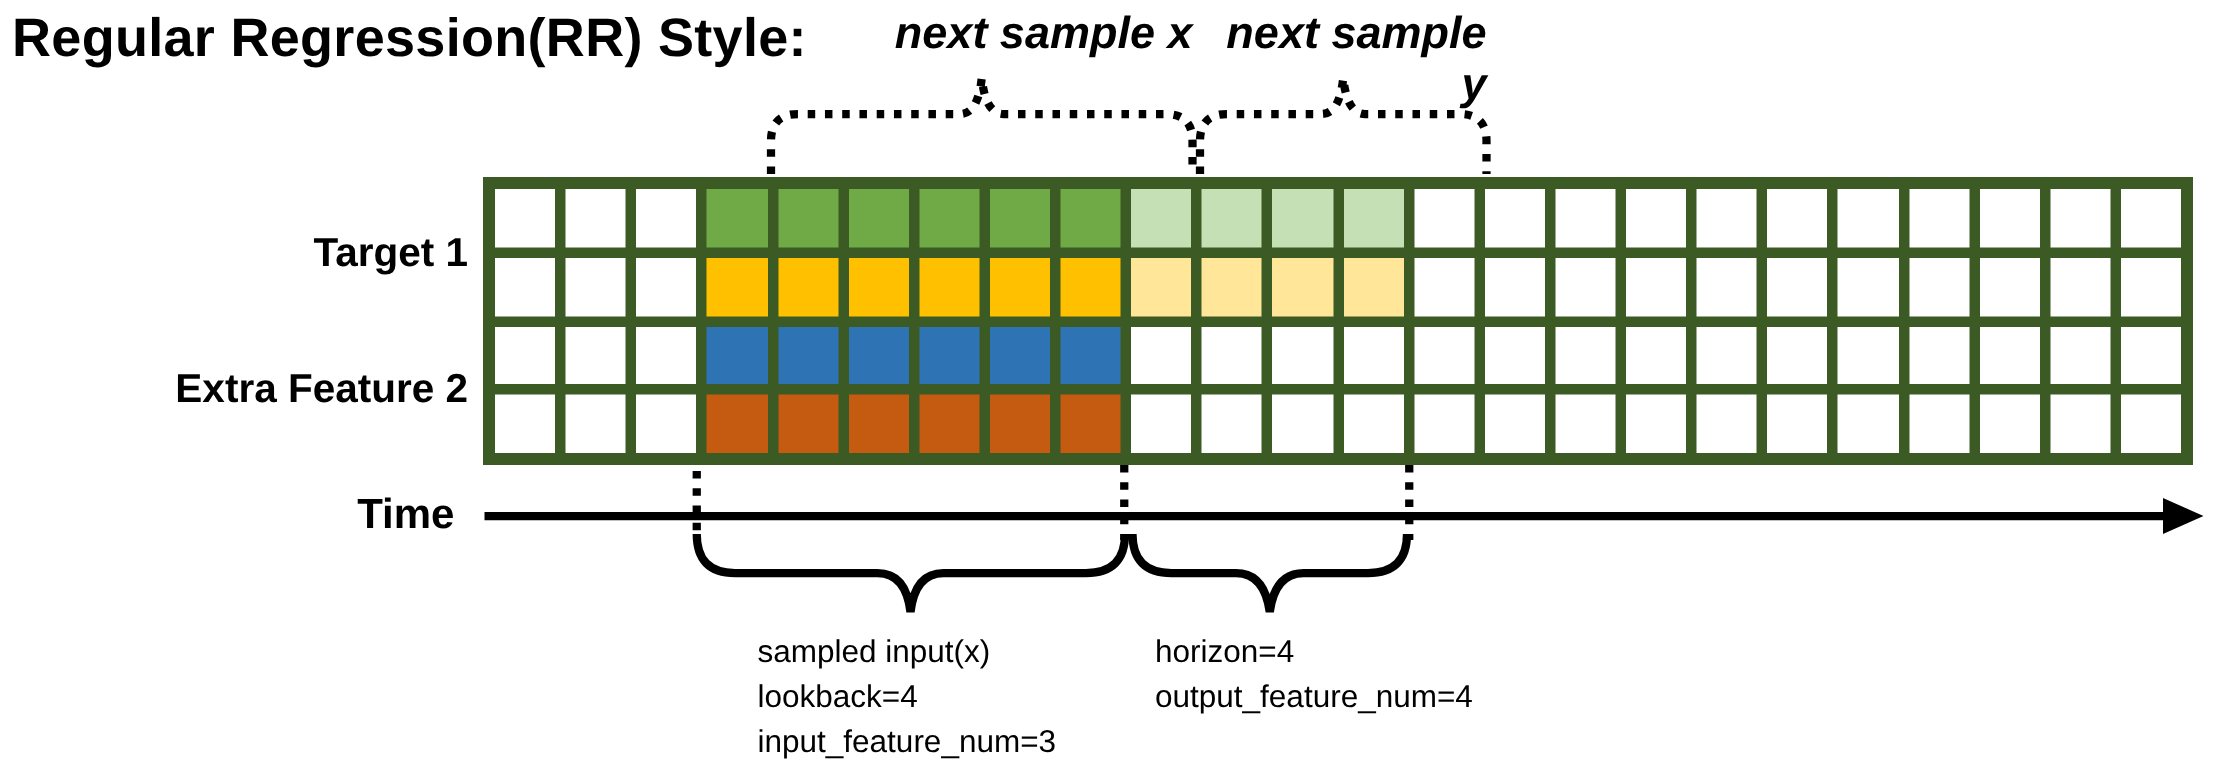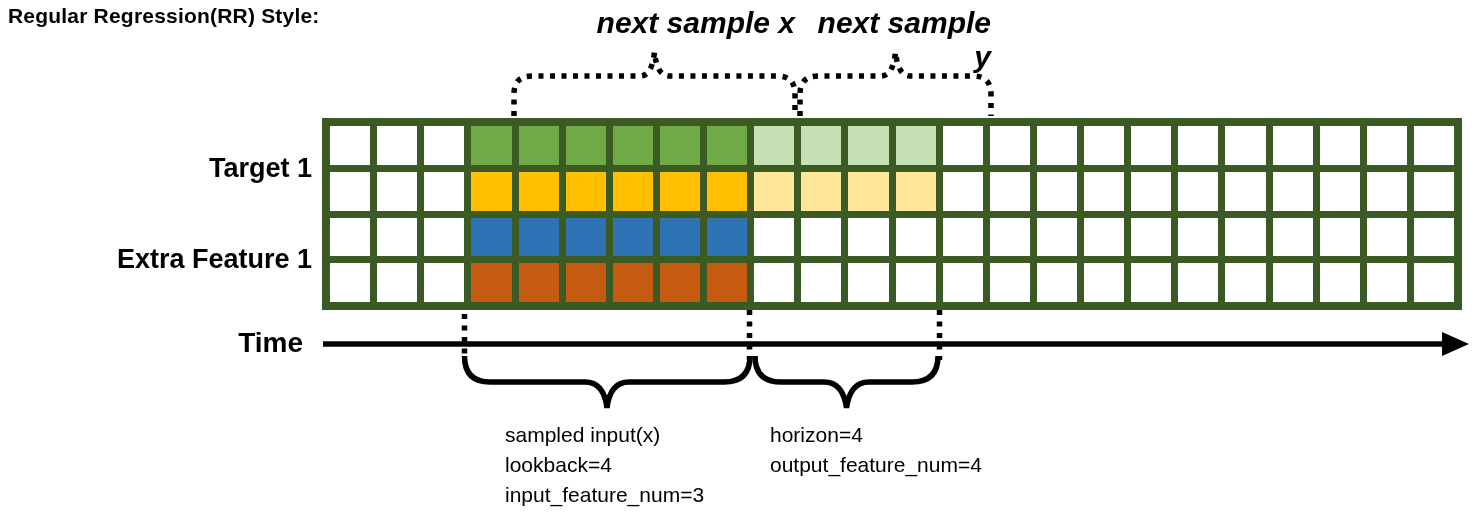--- a/index.html
+++ b/index.html
@@ -1,21 +1,21 @@
 <!DOCTYPE html>
 <html><head>
 <meta charset="utf-8">
 <style>
   html,body{margin:0;padding:0;background:#fff;}
   .canvas{
     position:relative;width:1476px;height:516px;overflow:hidden;
     font-family:"Liberation Sans", sans-serif;color:#000;background:#fff;
   }
   .title{
-    position:absolute;left:8px;top:4px;font-size:21px;font-weight:bold;
+    position:absolute;left:8px;top:4px;font-size:36px;font-weight:bold;
     letter-spacing:0.2px;
   }
   .brace-label{
     position:absolute;top:6px;text-align:right;font-size:30px;
     font-style:italic;font-weight:600;
   }
   .label-next-x{left:514px;width:281px;}
   .label-next-y{left:800px;width:191px;}
   .svg-overlay{position:absolute;left:0;top:0;width:1476px;height:516px;}
   .grid{
@@ -165,21 +165,21 @@
       <div class="cell" style="background: rgb(255, 255, 255);"></div>
       <div class="cell" style="background: rgb(255, 255, 255);"></div>
       <div class="cell" style="background: rgb(255, 255, 255);"></div>
       <div class="cell" style="background: rgb(255, 255, 255);"></div>
       <div class="cell" style="background: rgb(255, 255, 255);"></div>
       <div class="cell" style="background: rgb(255, 255, 255);"></div>
     </div>
 
   <div class="row-labels">
     <div class="row-label">Target 1</div>
-    <div class="row-label">Extra Feature 1</div>
+    <div class="row-label">Extra Feature 2</div>
   </div>
 
   <div class="time-label">Time</div>
 
   <div class="anno anno-input">
     <div>sampled input(x)</div>
     <div>lookback=4</div>
     <div>input_feature_num=3</div>
   </div>
 

